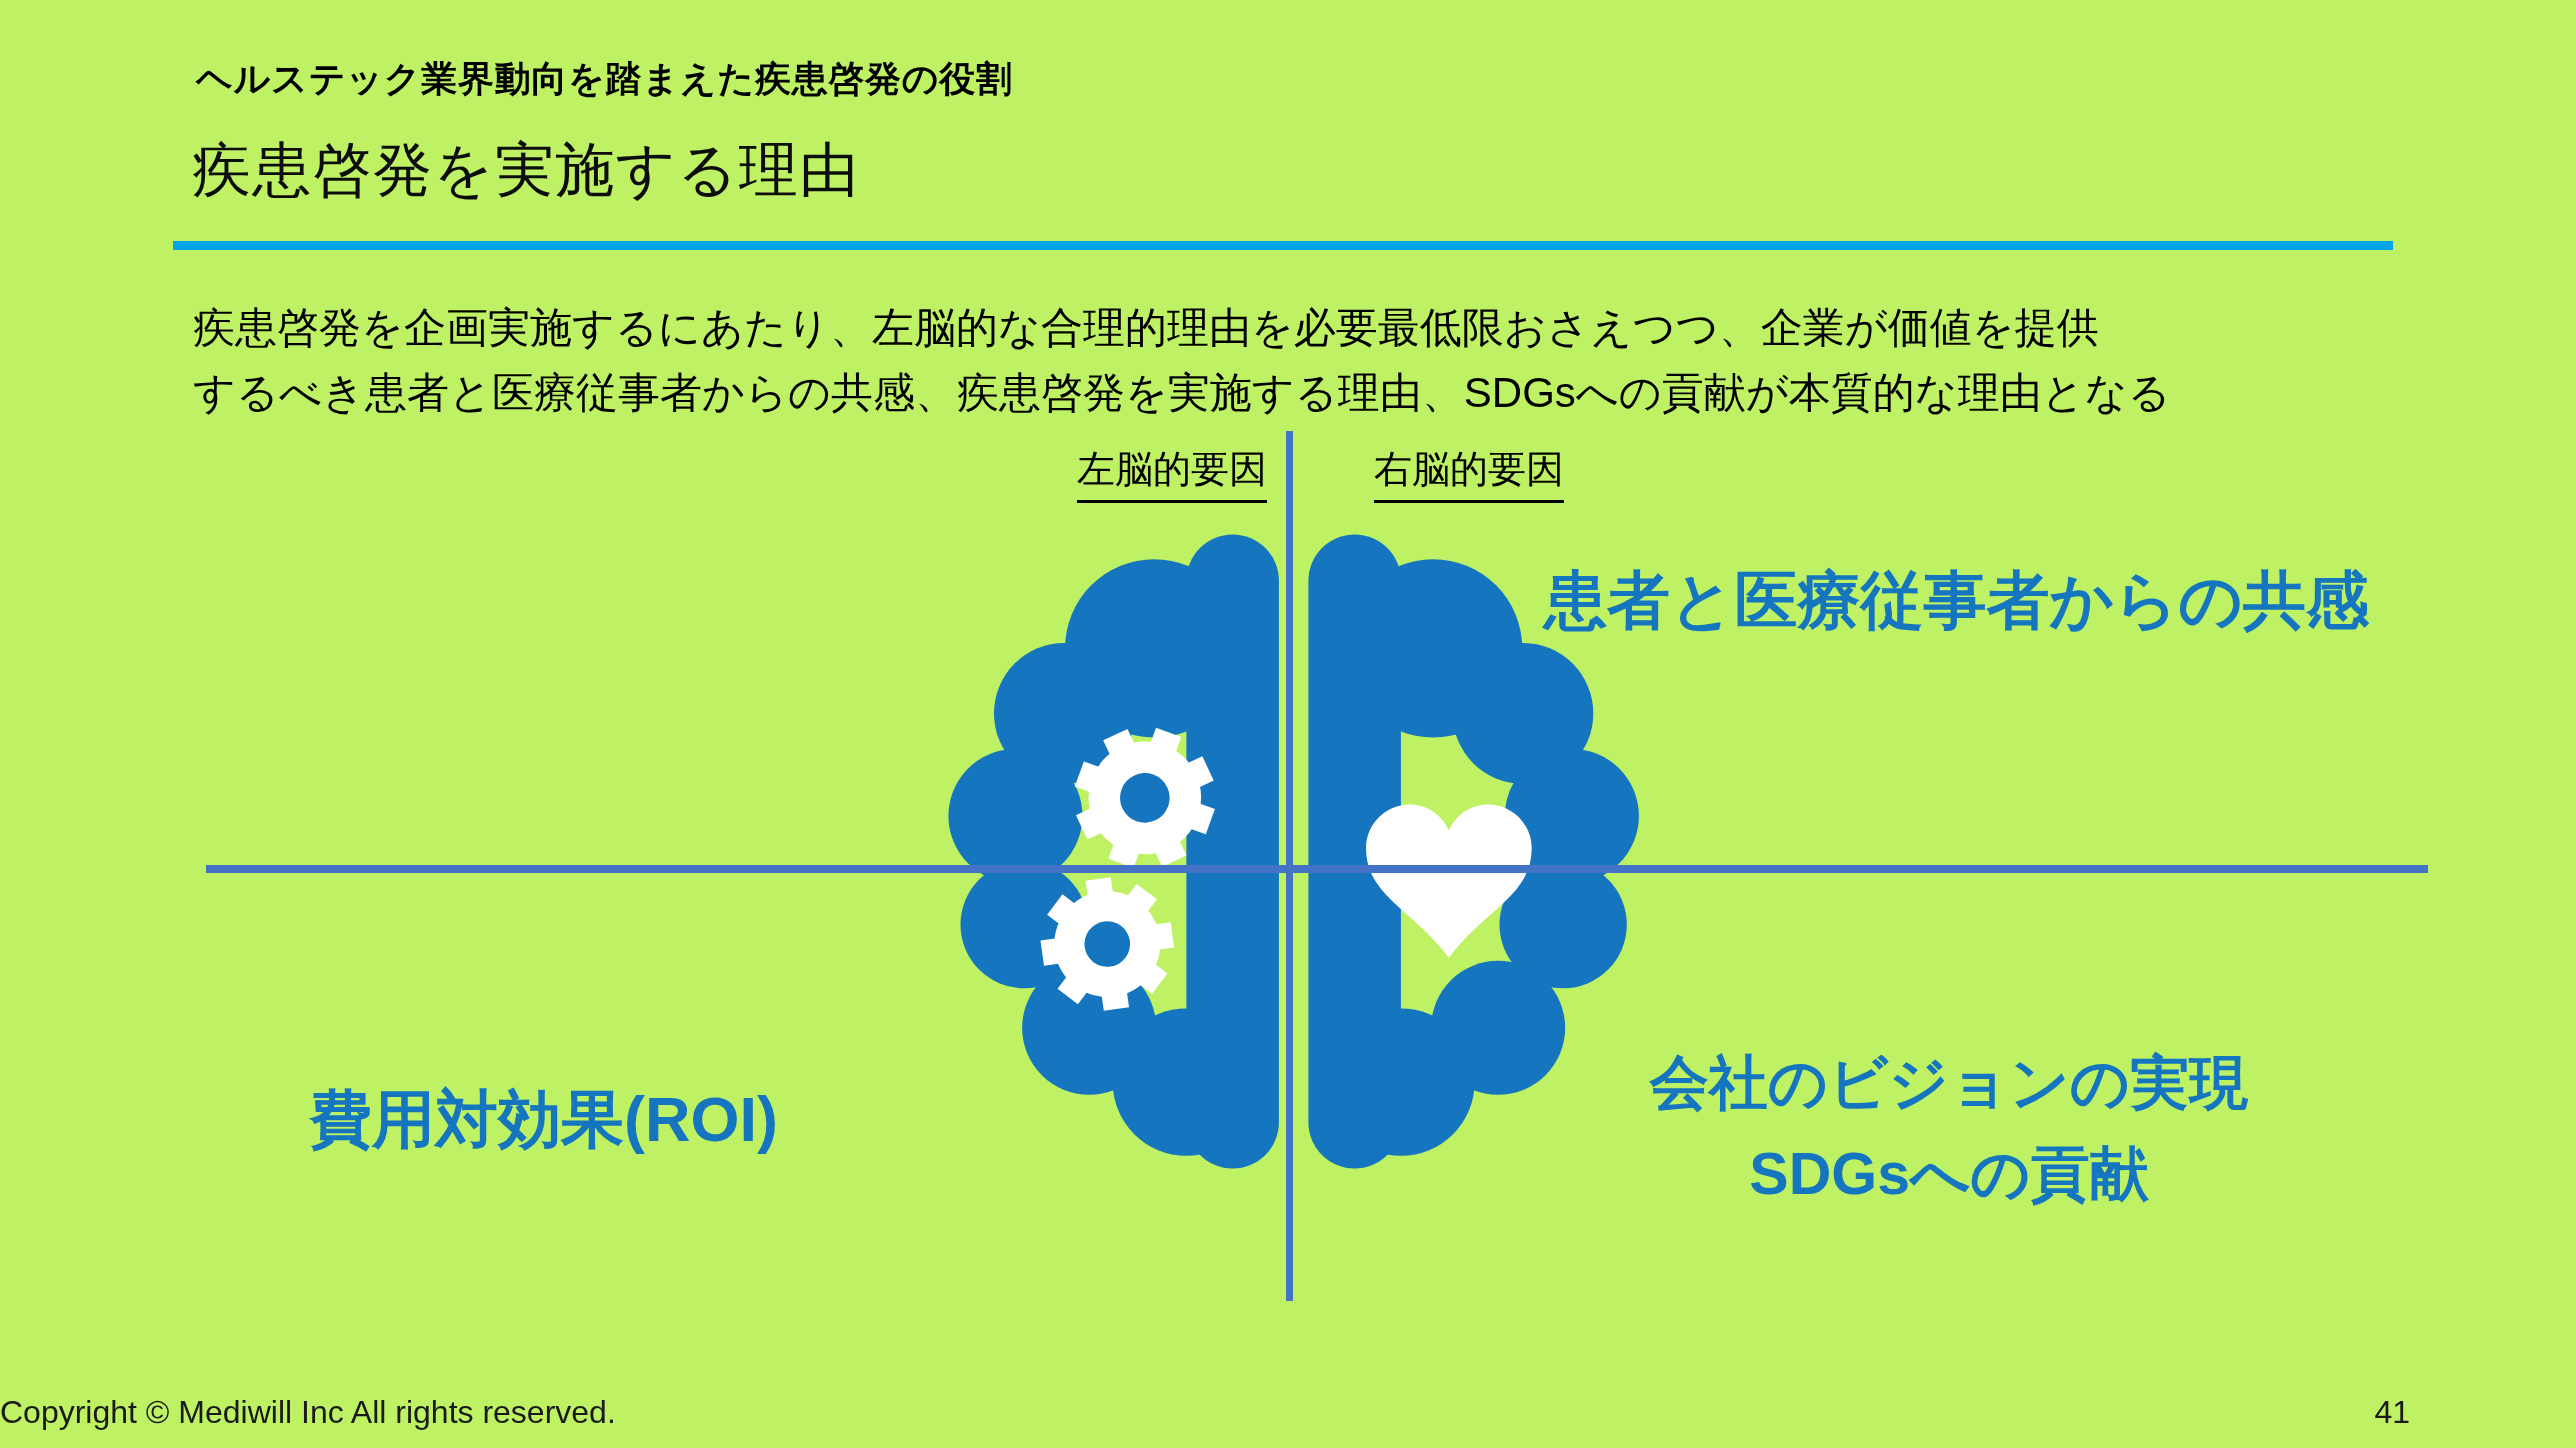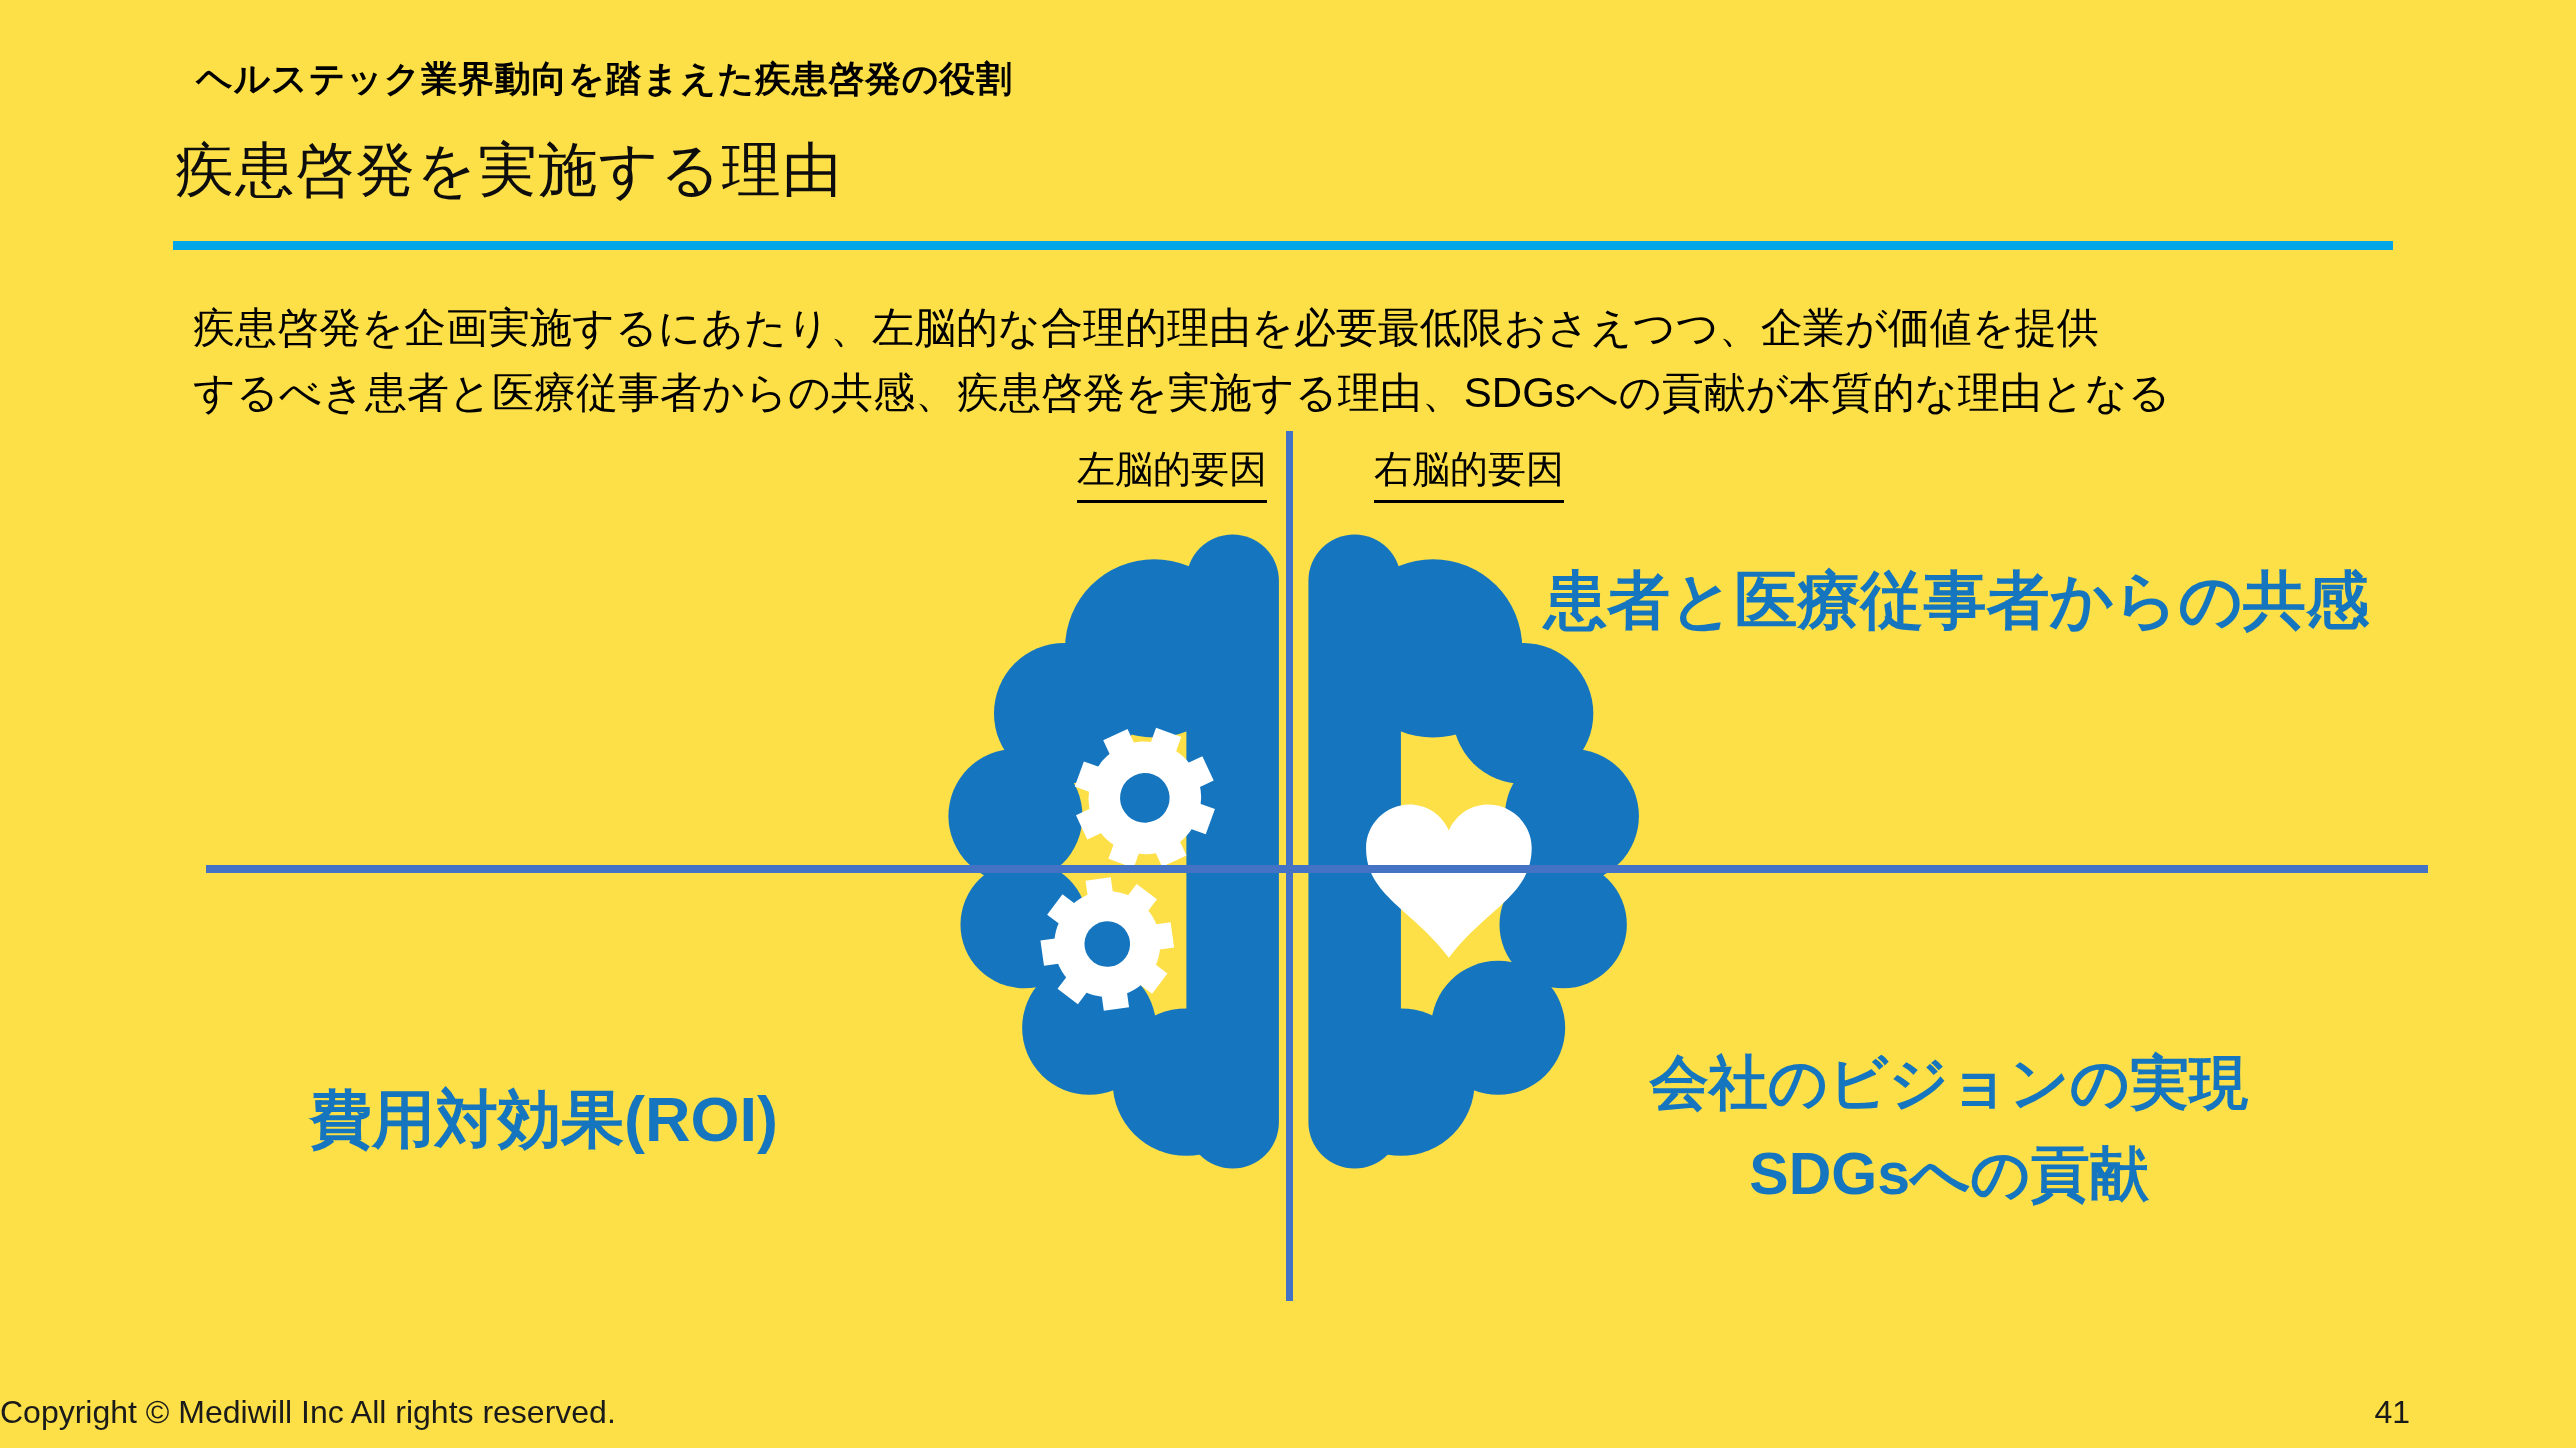--- a/index.html
+++ b/index.html
@@ -1,21 +1,21 @@
 <!DOCTYPE html>
 <html style="font-size:10.7px"><head>
 <meta charset="utf-8">
 <style>
   html,body{margin:0;padding:0;background:#ffffff;}
   body{font-family:"Liberation Sans","DejaVu Sans",sans-serif;}
-  .slide{position:relative;width:2576px;height:1448px;background:#fde047;overflow:hidden;}
+  .slide{position:relative;width:2576px;height:1448px;background:#bef264;overflow:hidden;}
 
   
   .kicker{position:absolute;left:196px;top:55px;font-size:36px;font-weight:700;color:#000;letter-spacing:0.7px;white-space:nowrap;}
-  .title{position:absolute;left:175px;top:131px;font-size:59px;font-weight:400;color:#0d0d0d;letter-spacing:1.3px;white-space:nowrap;}
+  .title{position:absolute;left:192px;top:131px;font-size:59px;font-weight:400;color:#0d0d0d;letter-spacing:1.3px;white-space:nowrap;}
   .title-rule{position:absolute;left:173px;top:241px;width:2220px;height:8.7px;background:#00a6e6;}
 
   
   .lead{position:absolute;left:193px;top:295px;color:#000;font-size:42px;line-height:65px;}
   .lead div{white-space:nowrap;}
 
   
   .hemi-label{position:absolute;top:444px;font-size:38px;color:#000;border-bottom:3.4px solid #000;padding-bottom:5.4px;white-space:nowrap;margin-left:40px;}
   .hemi-label.left{right:1309px;}
   .hemi-label.right{left:1334px;}

